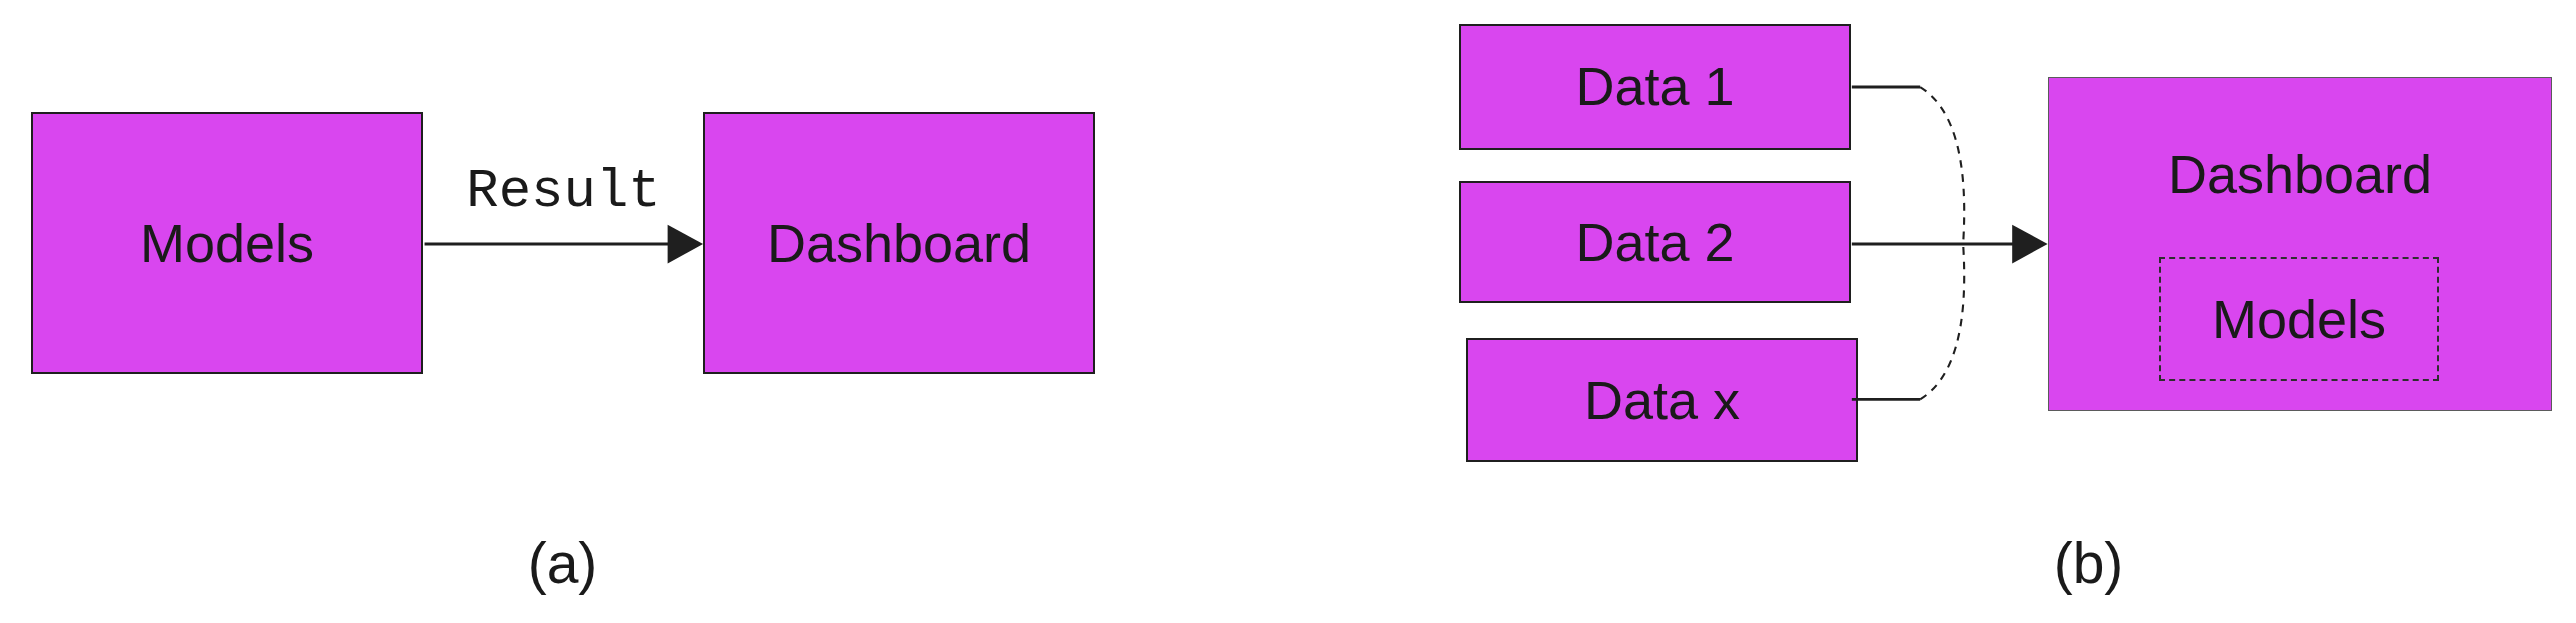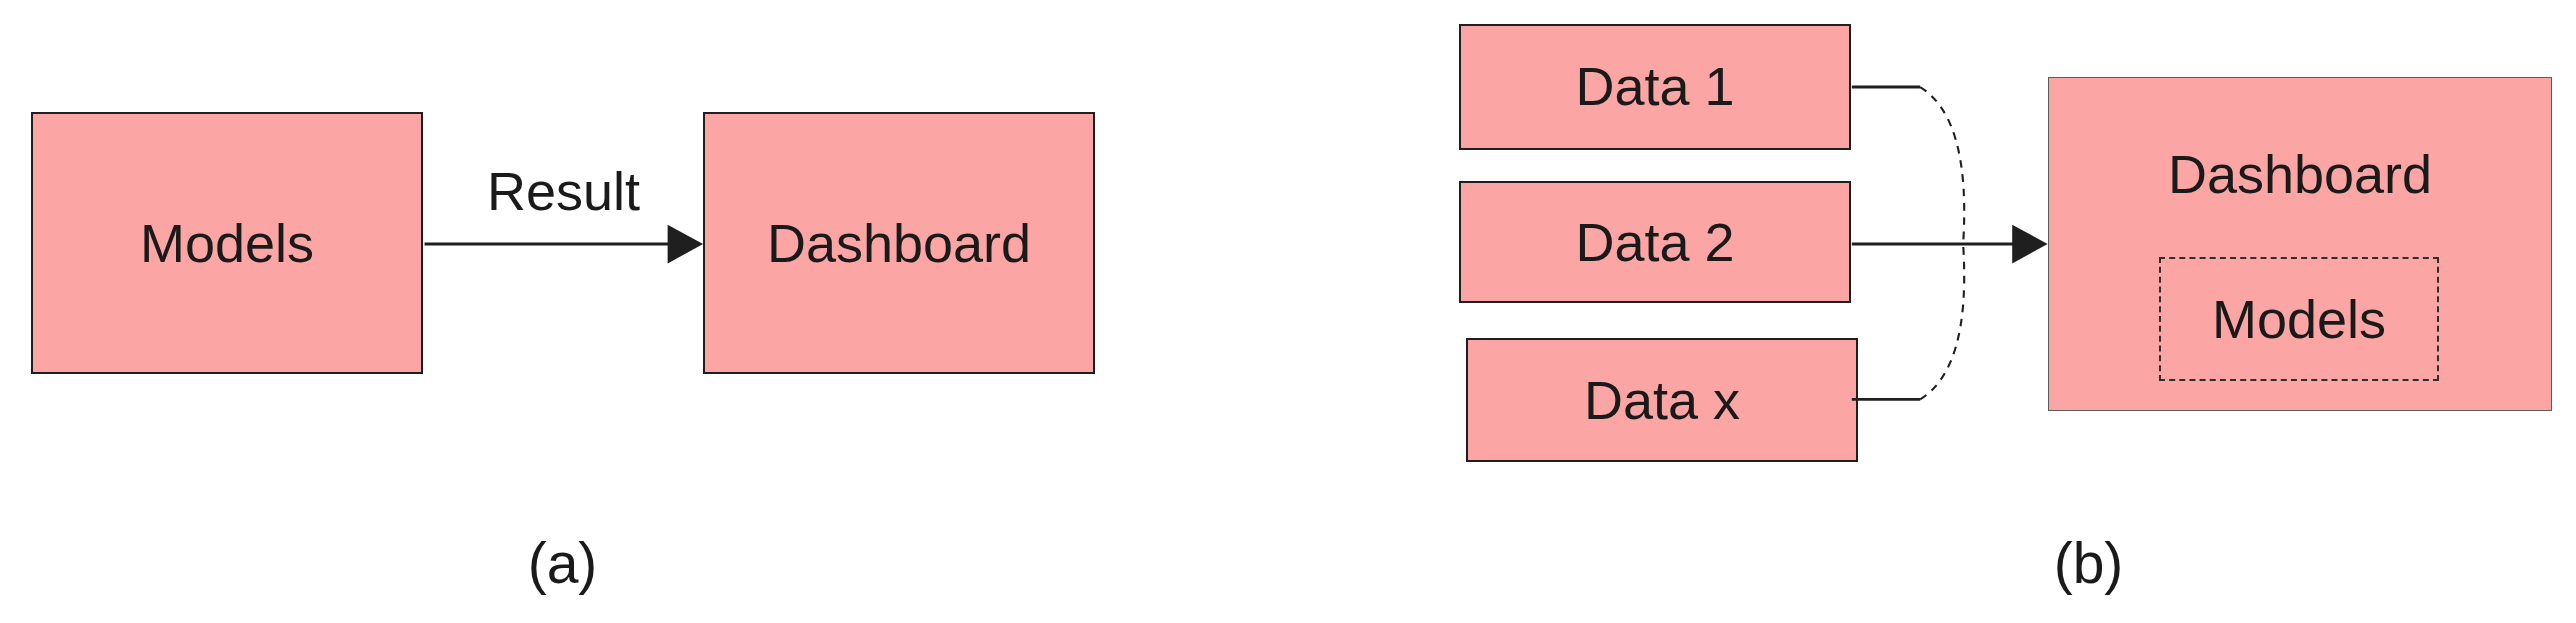--- a/index.html
+++ b/index.html
@@ -11,32 +11,32 @@
   }
   *{ box-sizing:border-box; margin:0; padding:0; }
   html,body{ background:var(--background); }
   body{
     width:2576px; height:624px; position:relative; overflow:hidden;
     font-family:"Liberation Sans","DejaVu Sans",sans-serif;
     color:var(--text);
   }
   .canvas{ position:absolute; inset:0; }
   .box{
-    position:absolute; background:#fca5a5;
+    position:absolute; background:#d946ef;
     display:flex; align-items:center; justify-content:center;
   }
   .box.black{ border:2.5px solid var(--box-border); }
   .box.gray { border:1.7px solid var(--muted-border); }
   .box.dashed{ border:2.5px dashed #2e2e2e; }
   .box-label{
     font-size:54px; line-height:59px; white-space:nowrap; color:var(--text);
   }
   .float-label{
     position:absolute; width:253px; text-align:center;
-    font-size:54px; line-height:59px; color:var(--text); white-space:nowrap;
+    font-size:54px; line-height:59px; color:var(--text); white-space:nowrap;font-family:Liberation Mono, monospace;
   }
   .caption{
     position:absolute; width:253px; text-align:center;
     font-size:57px; line-height:62px; color:var(--text); white-space:nowrap;
   }
   .top-anchored-label{
     position:absolute; left:0; right:0; text-align:center;
     font-size:54px; line-height:59px; color:var(--text); white-space:nowrap;
   }
   svg.connectors{ position:absolute; inset:0; pointer-events:none; }

